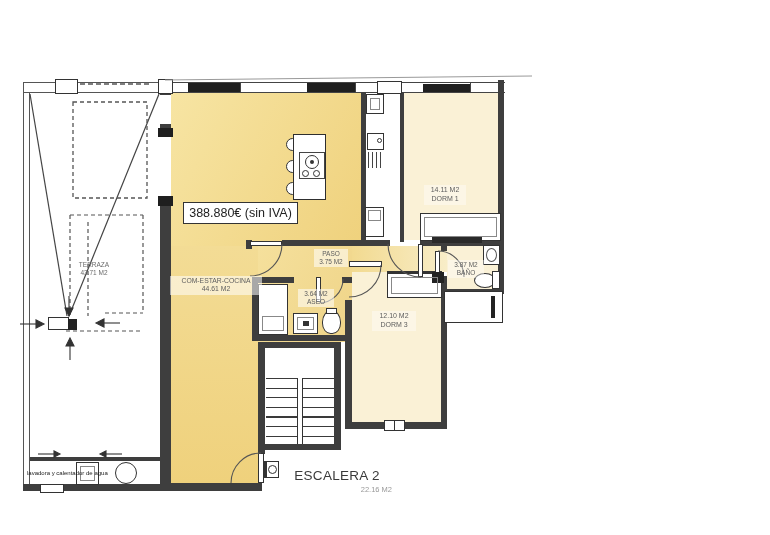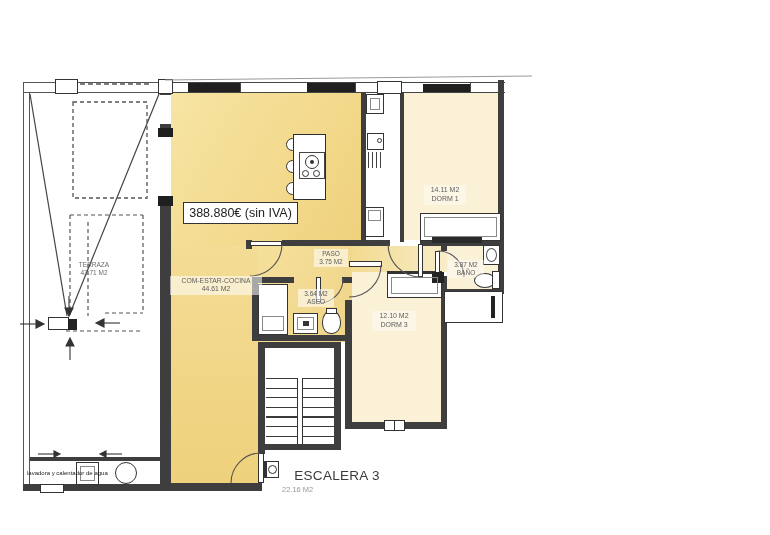--- a/index.html
+++ b/index.html
@@ -207,23 +207,23 @@
     <div>12.10 M2</div>
     <div>DORM 3</div>
   </div>
 
   <div class="abs" style="left:183px;top:202px;width:115px;height:22px;background:#fff;border:1.6px solid #333;z-index:5;
               display:flex;align-items:center;justify-content:center;font-size:12.5px;color:#222;">
     <span>388.880€ (sin IVA)</span>
   </div>
 
   <div class="abs" style="left:282px;top:468px;width:110px;z-index:5;font-size:13.5px;letter-spacing:0.3px;color:#3a3a3a;text-align:center;">
-    <span>ESCALERA 3</span>
-  </div>
-  <div class="abs" style="left:282px;top:485px;width:110px;z-index:5;font-size:7.5px;color:#999;text-align:left;">
+    <span>ESCALERA 2</span>
+  </div>
+  <div class="abs" style="left:282px;top:485px;width:110px;z-index:5;font-size:7.5px;color:#999;text-align:right;">
     <span>22.16 M2</span>
   </div>
 
   <div class="abs" style="left:27px;top:470px;width:130px;z-index:6;font-size:6px;color:#222;text-align:left;">
     <span>lavadora y calentador de agua</span>
   </div>
 
 </div>
 
 </body></html>

